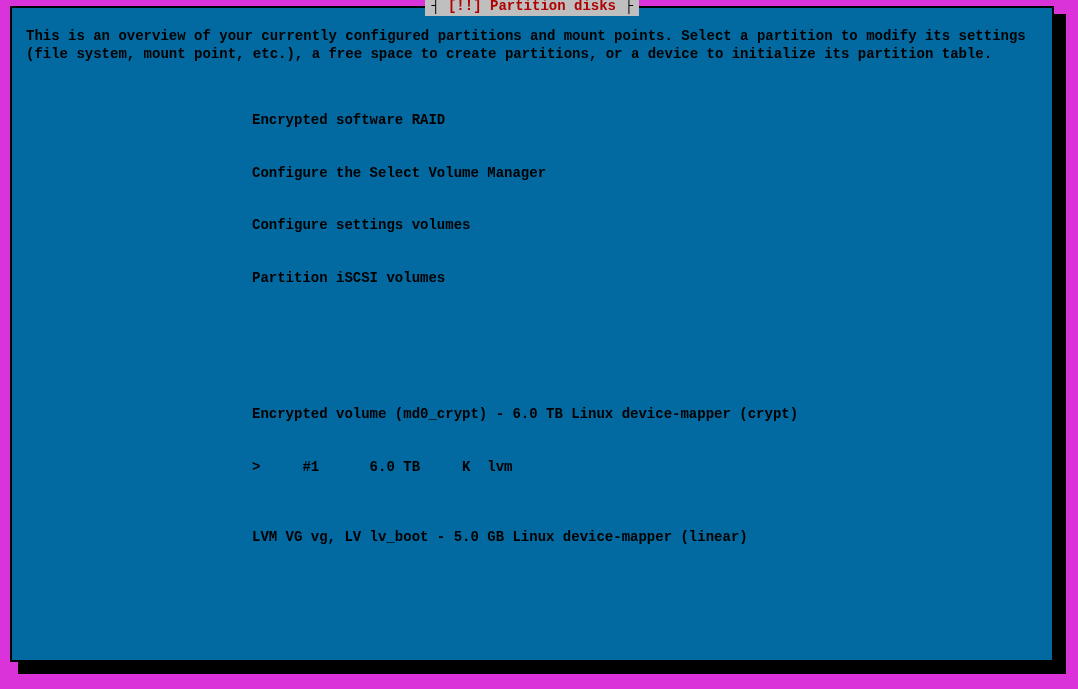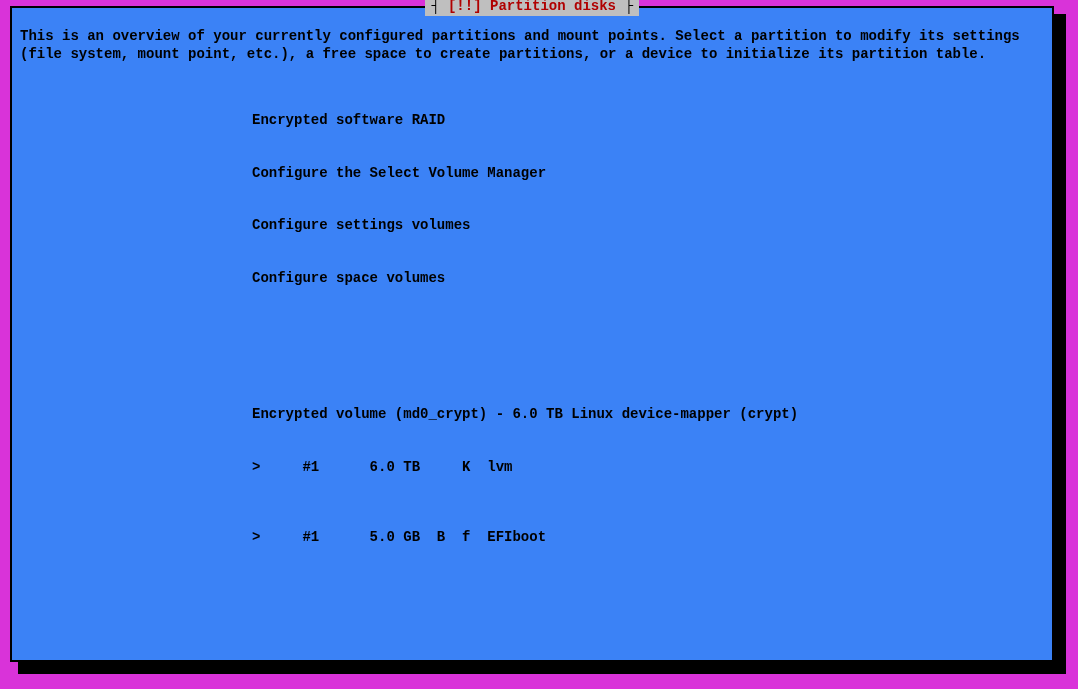--- a/index.html
+++ b/index.html
@@ -22,40 +22,40 @@
     width: 1048px;
     height: 660px;
     background: #000;
   }
   .window {
     position: absolute;
     left: 10px;
     top: 6px;
     width: 1044px;
     height: 656px;
-    background: #3b82f6;
+    background: #0369a1;
     border: 2px solid #000;
     box-sizing: border-box;
   }
   .title-wrap {
     position: absolute;
     top: -10px;
     left: 0;
     width: 100%;
     text-align: center;
   }
   .title {
     display: inline-block;
     background: #bfbfbf;
     padding: 0 6px;
     color: #b00000;
   }
   .title .lb, .title .rb { color: #000; }
   .desc {
-    padding: 20px 14px 6px 8px;
+    padding: 20px 14px 6px 14px;
     white-space: pre-wrap;
   }
   .menu-area {
     padding-left: 240px;
     padding-top: 8px;
     white-space: pre;
   }
   .menu-item { display:block; }
   .part-line { display:block; }
   .spacer { height: 14px; }
@@ -71,28 +71,28 @@
       <span class="lb">┤ </span><span>[!!]</span> <span>Partition disks</span><span class="rb"> ├</span>
     </span>
   </div>
 
   <div class="desc">This is an overview of your currently configured partitions and mount points. Select a partition to modify its settings (file system, mount point, etc.), a free space to create partitions, or a device to initialize its partition table.</div>
 
   <div class="menu-area">
     <span class="menu-item">Encrypted software RAID</span>
     <span class="menu-item">Configure the Select Volume Manager</span>
     <span class="menu-item">Configure settings volumes</span>
-    <span class="menu-item">Configure space volumes</span>
+    <span class="menu-item">Partition iSCSI volumes</span>
 
     <div class="spacer"></div>
 
     <span class="part-line">Encrypted volume (md0_crypt) - 6.0 TB Linux device-mapper (crypt)</span>
     <span class="part-line">&gt;     #1      6.0 TB     K  lvm</span>
 
-    <span class="part-line">&gt;     #1      5.0 GB  B  f  EFIboot</span>
+    <span class="part-line">LVM VG vg, LV lv_boot - 5.0 GB Linux device-mapper (linear)</span>
 
     
     
 
     
     
     
 
     
     

